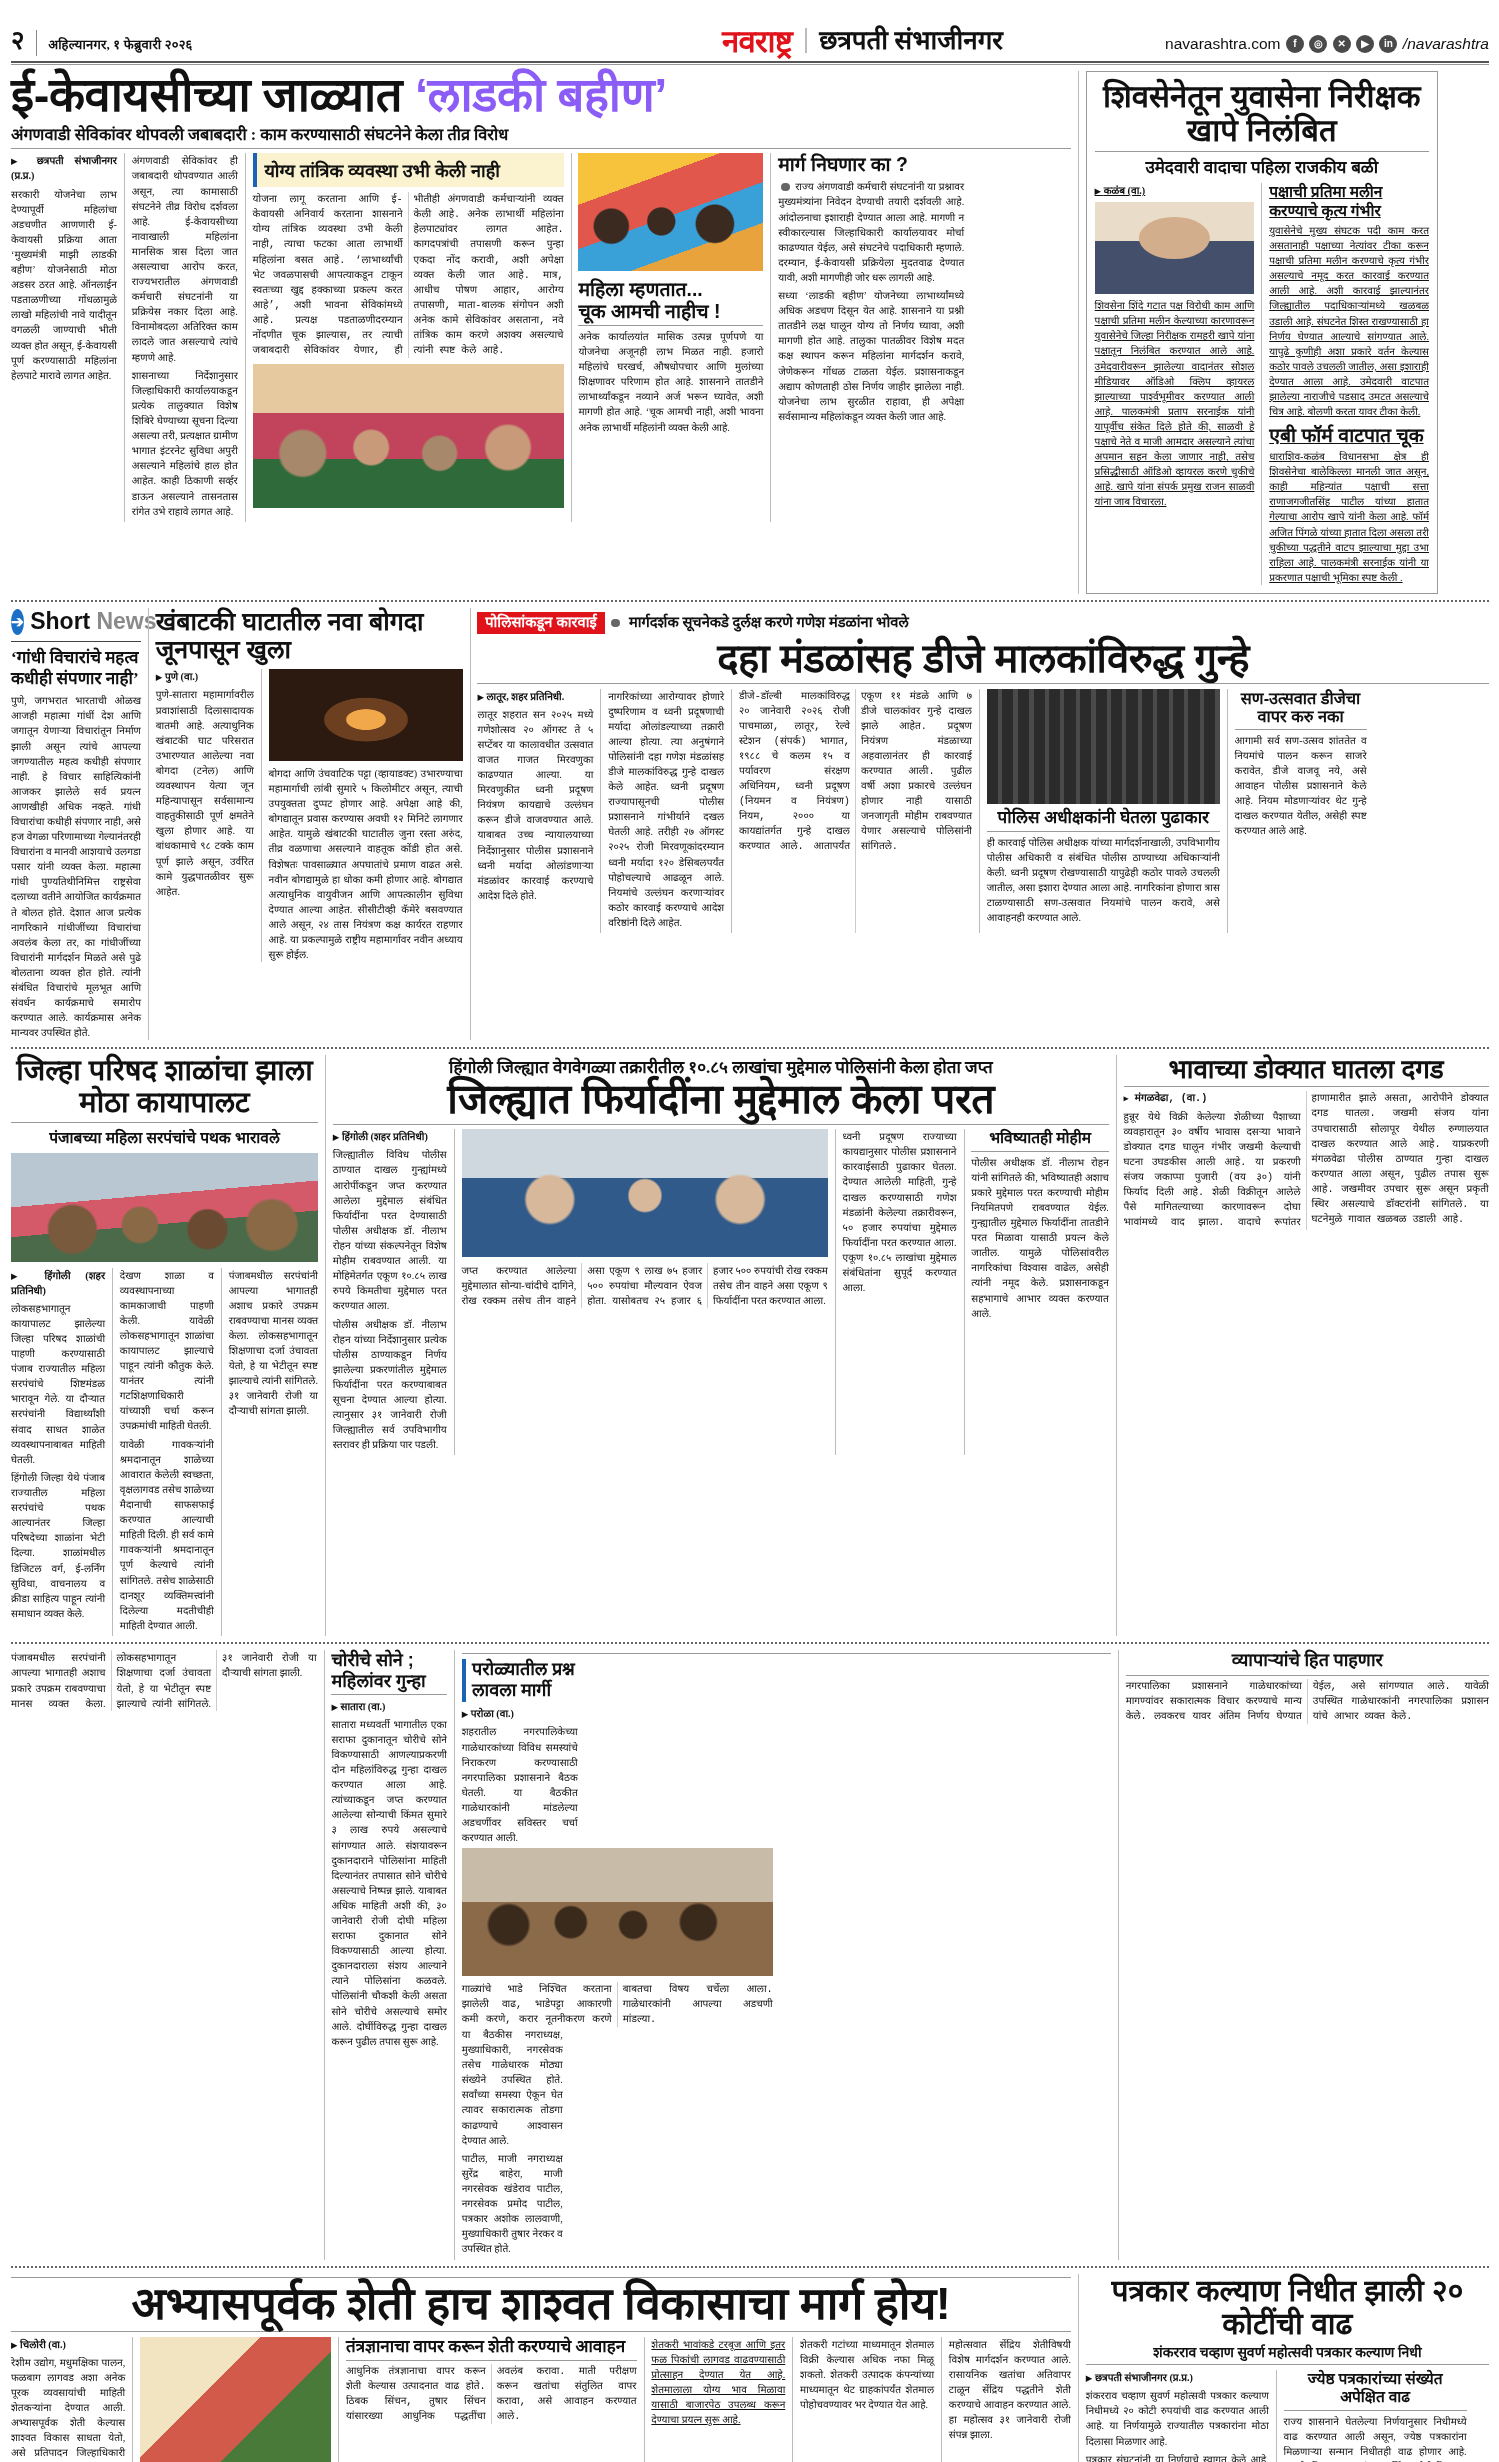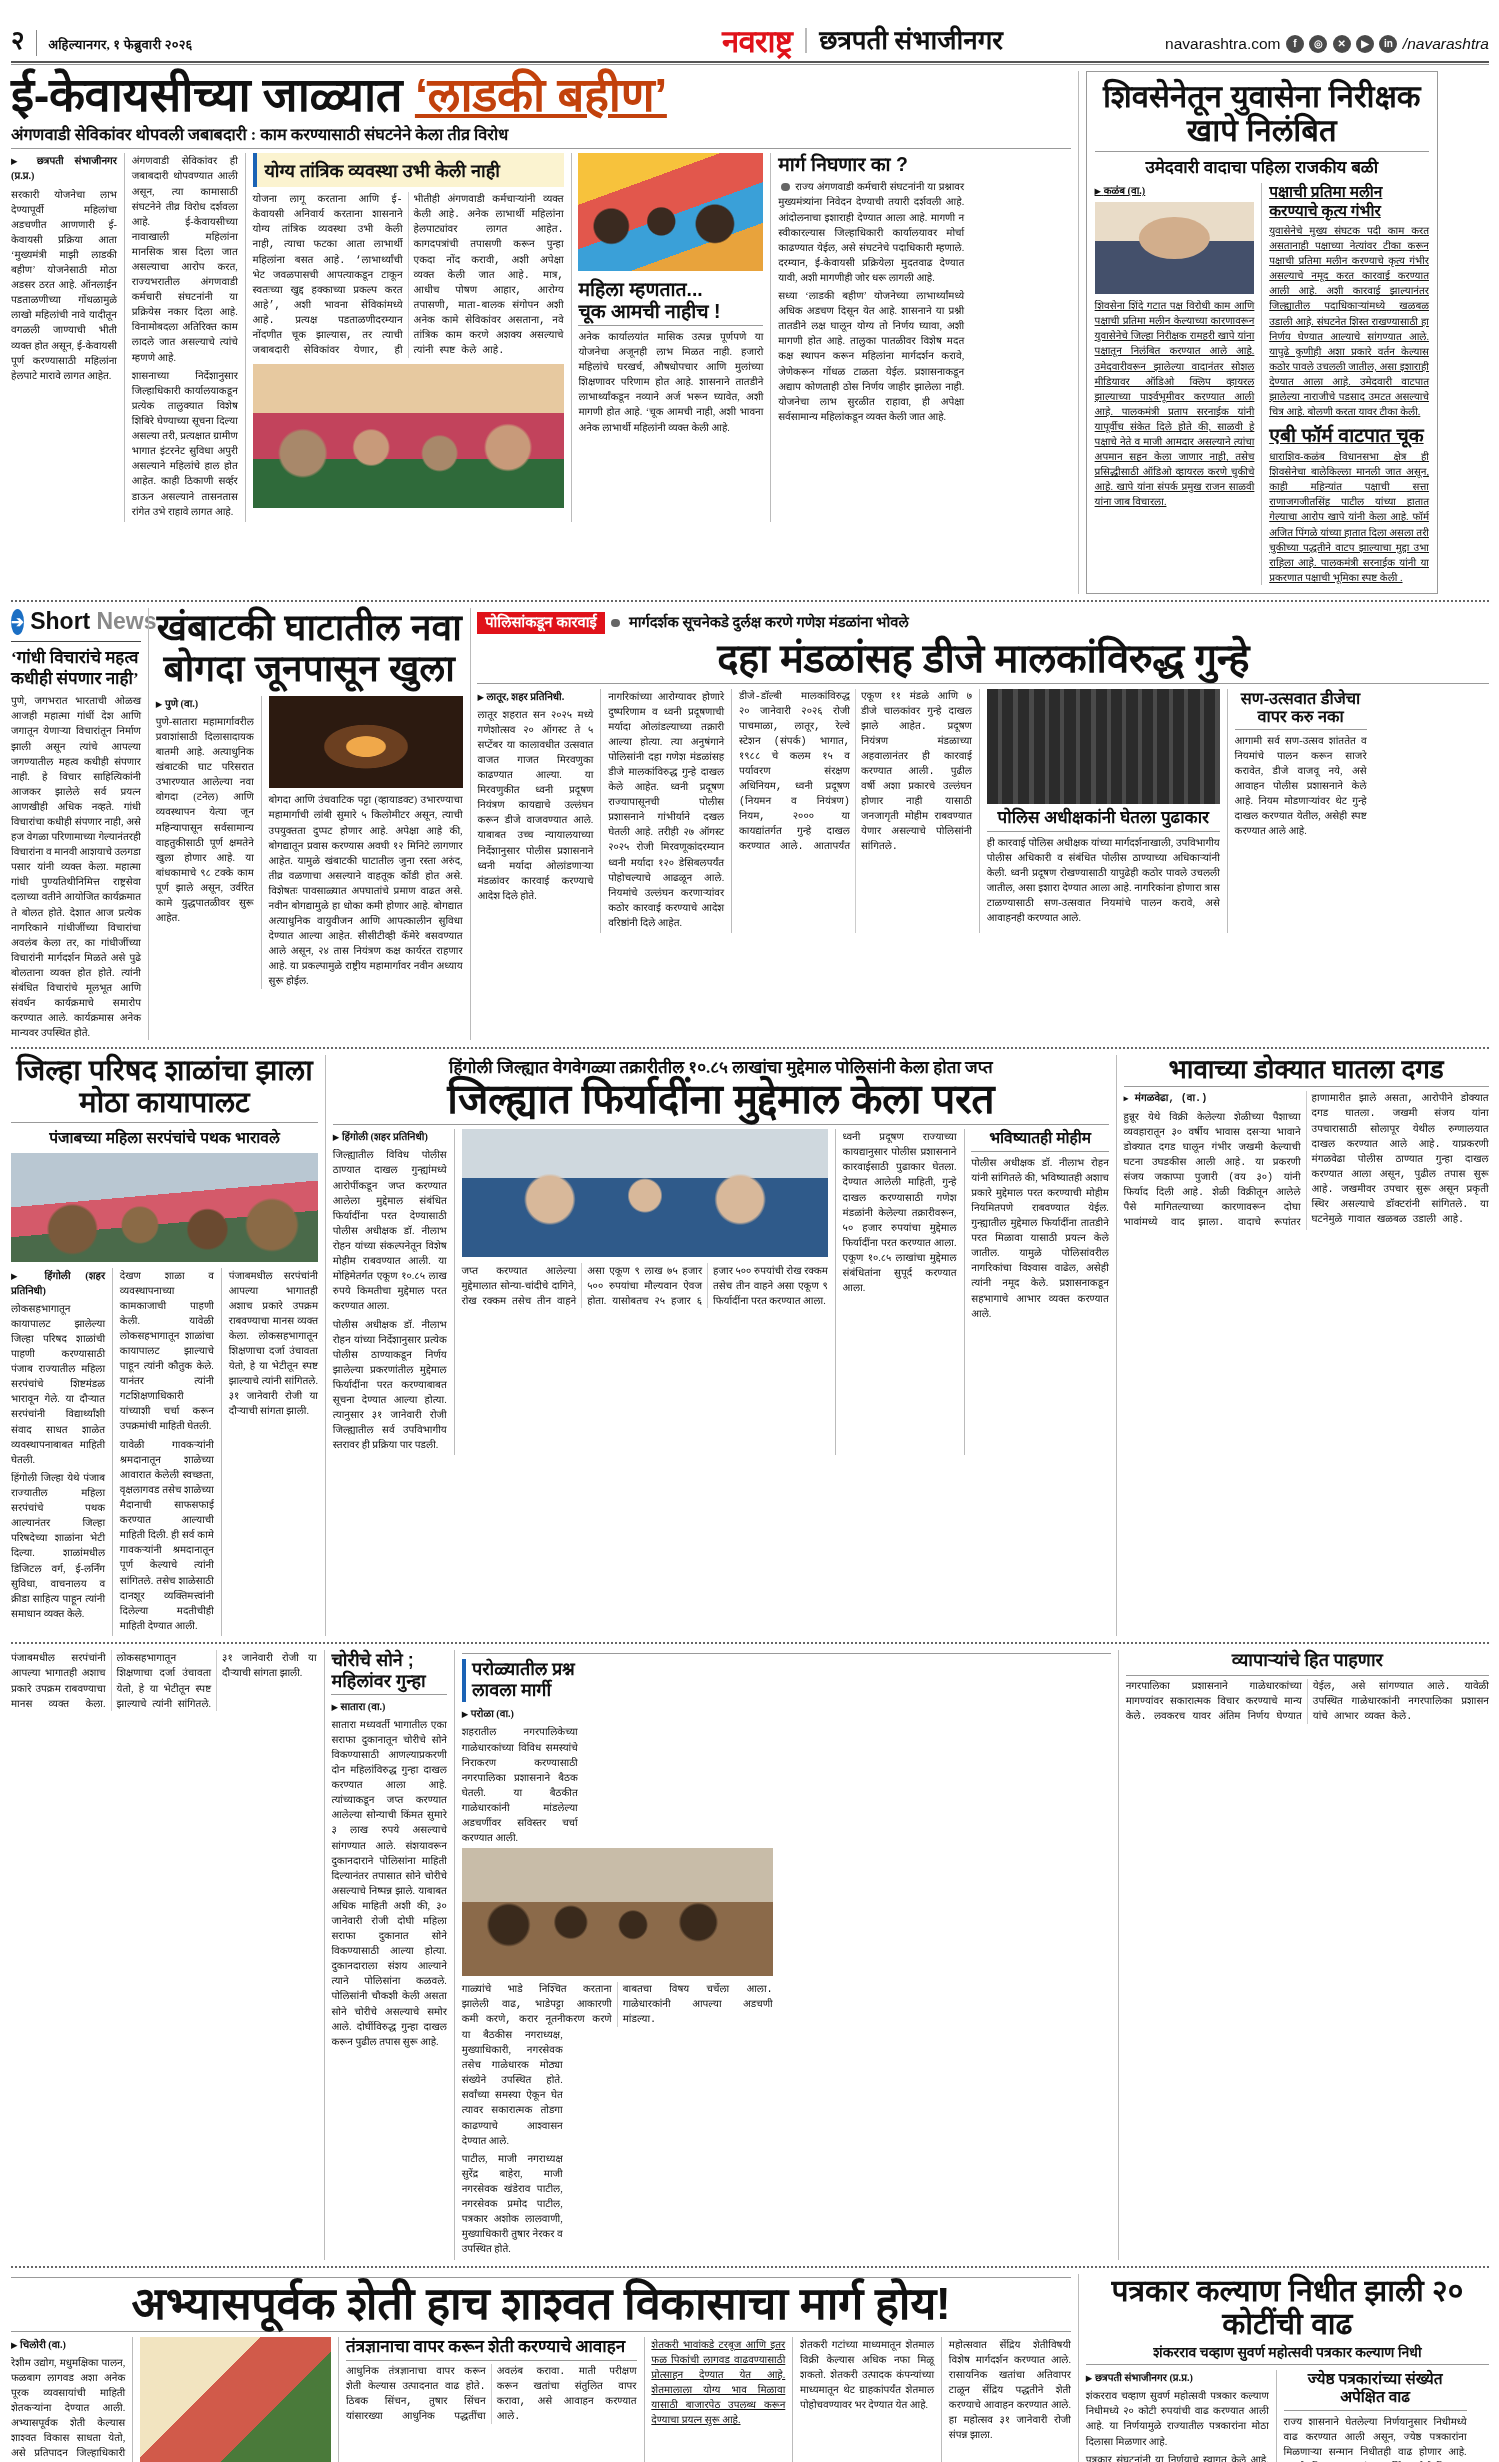--- a/index.html
+++ b/index.html
@@ -41,21 +41,21 @@
 
   
   .row { display: flex; }
   .vline { width: 0.8px; background: #bbb; margin: 0 7px; flex: none; }
 
   
   h1.hl-mega {
     font-size: 47px; font-weight: 900; line-height: 1.04; letter-spacing: -0.4px;
     font-family: "Liberation Sans", sans-serif;
   }
-  h1.hl-mega .red { color: #c2410c; text-decoration: underline; }
+  h1.hl-mega .red { color: #8b5cf6; }
   .sub-kicker {
     font-size: 16.3px; font-weight: bold; margin-top: 5.4px; line-height: 1.2;
   }
   h2.hl-big { font-size: 31px; font-weight: 900; line-height: 1.1; font-family: "Liberation Sans", sans-serif; }
   h2.hl-med { font-size: 26px; font-weight: 900; line-height: 1.1; font-family: "Liberation Sans", sans-serif; }
   h3.hl-sm { font-size: 19.4px; font-weight: 900; line-height: 1.14; font-family: "Liberation Sans", sans-serif; }
   h4.hl-xs { font-size: 15.5px; font-weight: bold; line-height: 1.18; }
 
   .kicker-line { font-size: 14.7px; font-weight: bold; line-height: 1.2; margin: 3.9px 0; }
   .bullet-dot { display: inline-block; width: 8.5px; height: 8.5px; border-radius: 50%;
@@ -281,21 +281,21 @@
         <span class="sn-short">Short</span>
         <span class="sn-news">News</span>
       </div>
       <div class="rule-mid"></div>
       <h4 class="hl-xs" style="font-size:17px;">‘गांधी विचारांचे महत्व कधीही संपणार नाही’</h4>
       <div class="bt" style="margin-top:4.7px;">पुणे, जगभरात भारताची ओळख आजही महात्मा गांधीं देश आणि जगातून येणाऱ्या विचारांतून निर्माण झाली असून त्यांचे आपल्या जगण्यातील महत्व कधीही संपणार नाही. हे विचार साहित्यिकांनी आजकर झालेले सर्व प्रयत्न आणखीही अधिक नव्हते. गांधी विचारांचा कधीही संपणार नाही, असे हज वेगळा परिणामाच्या गेल्यानंतरही विचारांना व मानवी आशयाचे उलगडा पसार यांनी व्यक्त केला. महात्मा गांधी पुण्यतिथीनिमित्त राष्ट्रसेवा दलाच्या वतीने आयोजित कार्यक्रमात ते बोलत होते. देशात आज प्रत्येक नागरिकाने गांधीजींच्या विचारांचा अवलंब केला तर, का गांधीजींच्या विचारांनी मार्गदर्शन मिळते असे पुढे बोलताना व्यक्त होत होते. त्यांनी संबंधित विचारांचे मूलभूत आणि संवर्धन कार्यक्रमाचे समारोप करण्यात आले. कार्यक्रमास अनेक मान्यवर उपस्थित होते.</div>
     </div>
     <div class="vline"></div>
 
     <div style="width:307px;">
-      <h2 class="hl-big" style="text-align:center;font-size:37px;">खंबाटकी घाटातील नवा बोगदा जूनपासून खुला</h2>
+      <h2 class="hl-big" style="font-size:25px;">खंबाटकी घाटातील नवा बोगदा जूनपासून खुला</h2>
       <div class="row" style="margin-top:6.2px;">
         <div style="width:98px;" class="bt">
           <p><span class="arrow">▶</span>
              <span class="lead-mark">पुणे (वा.)</span></p>
           <p>पुणे-सातारा महामार्गावरील प्रवाशांसाठी दिलासादायक बातमी आहे. अत्याधुनिक खंबाटकी घाट परिसरात उभारण्यात आलेल्या नवा बोगदा (टनेल) आणि व्यवस्थापन येत्या जून महिन्यापासून सर्वसामान्य वाहतुकीसाठी पूर्ण क्षमतेने खुला होणार आहे. या बांधकामाचे ९८ टक्के काम पूर्ण झाले असून, उर्वरित कामे युद्धपातळीवर सुरू आहेत.</p>
         </div>
         <div class="vline"></div>
         <div style="width:194px;">
           <div class="photo ph-tunnel" style="height:92px;"></div>
           <div class="bt" style="margin-top:4.7px;">बोगदा आणि उंचवाटिक पट्टा (व्हायाडक्ट) उभारण्याचा महामार्गाची लांबी सुमारे ५ किलोमीटर असून, त्याची उपयुक्तता दुप्पट होणार आहे. अपेक्षा आहे की, बोगद्यातून प्रवास करण्यास अवघी १२ मिनिटे लागणार आहेत. यामुळे खंबाटकी घाटातील जुना रस्ता अरुंद, तीव्र वळणाचा असल्याने वाहतूक कोंडी होत असे. विशेषतः पावसाळ्यात अपघातांचे प्रमाण वाढत असे. नवीन बोगद्यामुळे हा धोका कमी होणार आहे. बोगद्यात अत्याधुनिक वायुवीजन आणि आपत्कालीन सुविधा देण्यात आल्या आहेत. सीसीटीव्ही कॅमेरे बसवण्यात आले असून, २४ तास नियंत्रण कक्ष कार्यरत राहणार आहे. या प्रकल्पामुळे राष्ट्रीय महामार्गावर नवीन अध्याय सुरू होईल.</div>

